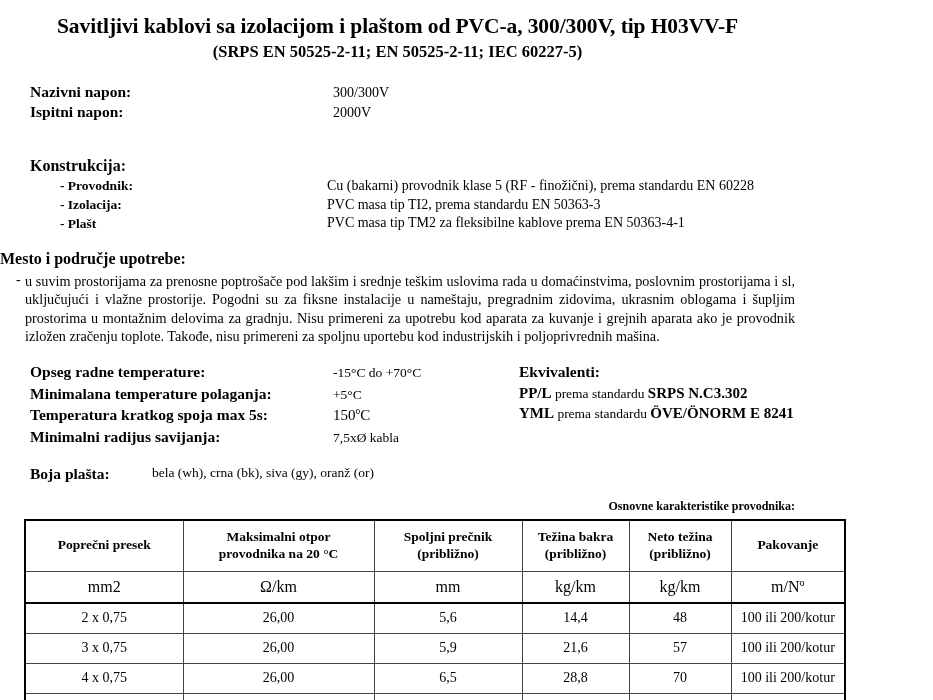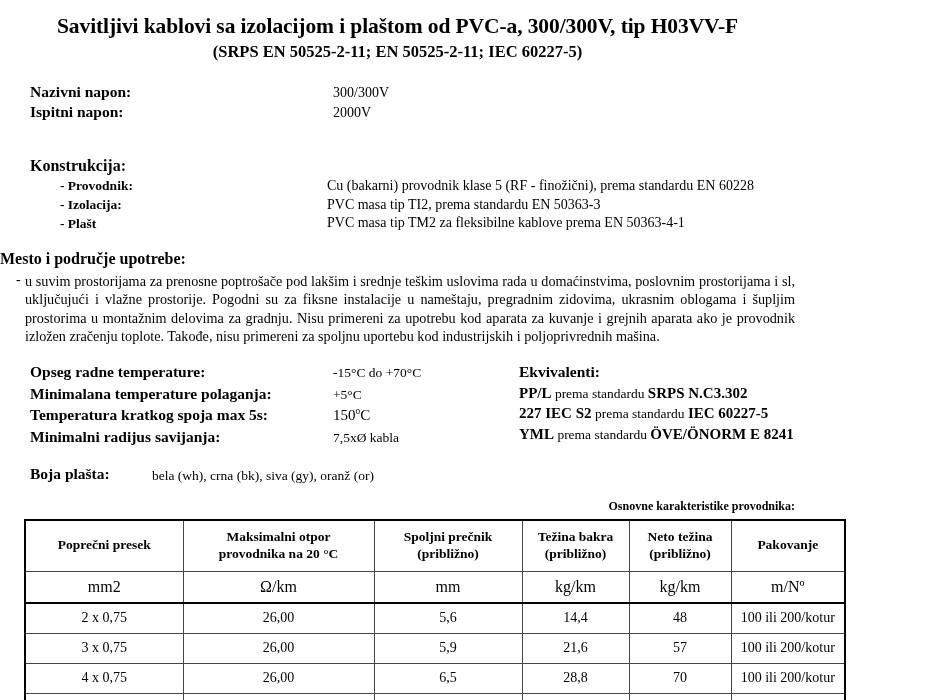--- a/index.html
+++ b/index.html
@@ -157,21 +157,21 @@
 
   sup.deg {
     font-size: 0.62em;
     vertical-align: super;
     line-height: 0;
   }
 
   
   .boja {
     display: flex;
-    align-items: flex-end;
+    align-items: flex-start;
     margin-top: 17px;
     padding-left: 30px;
     line-height: 1.3;
   }
   .boja-label {
     font-weight: bold;
     font-size: 15.5px;
     flex: 0 0 122px;
   }
   .boja-value {
@@ -281,21 +281,20 @@
       </div>
       <div class="p-row">
         <div class="p-label">Minimalni radijus savijanja:</div>
         <div class="p-value">7,5xØ kabla</div>
       </div>
     </div>
 
     <div class="params-right">
       <div class="eq-head">Ekvivalenti:</div>
       <div class="eq-row"><b>PP/L</b><span class="reg"> prema standardu </span><b>SRPS N.C3.302</b></div>
-      <div class="eq-row"><b>227 IEC S2</b><span class="reg"> prema standardu </span><b>IEC 60227-5</b></div>
       <div class="eq-row"><b>YML</b><span class="reg"> prema standardu </span><b>ÖVE/ÖNORM E 8241</b></div>
     </div>
   </div>
 
   <div class="boja">
     <div class="boja-label">Boja plašta:</div>
     <div class="boja-value">bela (wh), crna (bk), siva (gy), oranž (or)</div>
   </div>
 
   <div class="table-head">Osnovne karakteristike provodnika:</div>

